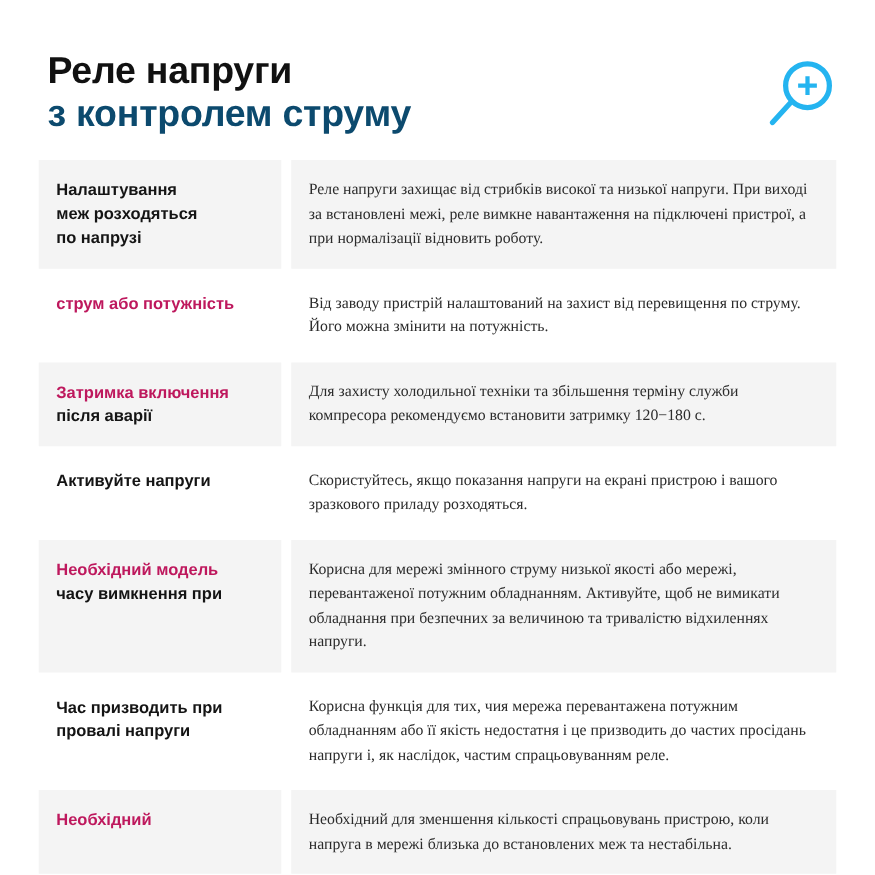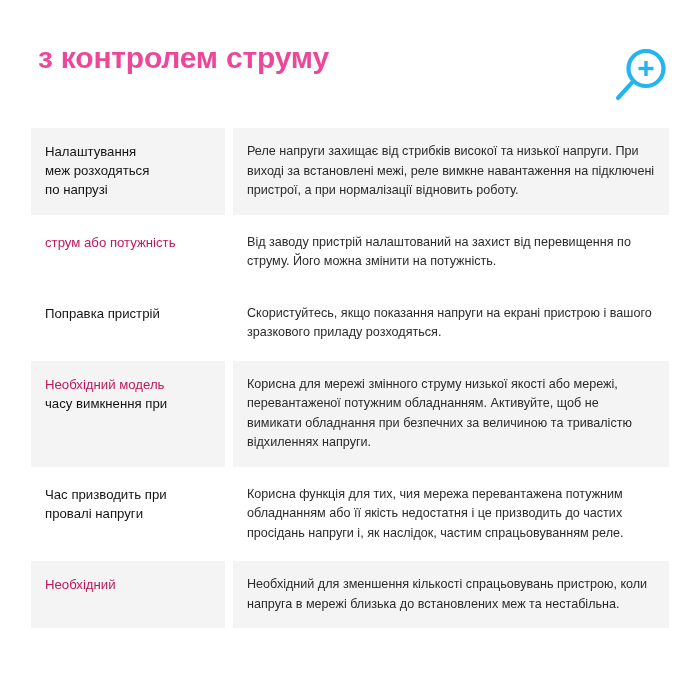--- a/index.html
+++ b/index.html
@@ -39,21 +39,21 @@
     font-weight: bold;
     color: #111111;
     letter-spacing: -0.2px;
   }
 
   .title-line2 {
     display: block;
     font-size: 30px;
     line-height: 36px;
     font-weight: bold;
-    color: #ec4899;
+    color: #0c4a6e;
     letter-spacing: -0.2px;
   }
 
   .magnifier {
     position: absolute;
     top: 46px;
     right: 30px;
     width: 62px;
     height: 62px;
   }
@@ -80,45 +80,46 @@
   .row.shaded .cell-right {
     background: #f4f4f4;
   }
 
   .cell-left {
     width: 194px;
     flex: 0 0 194px;
     padding: 14px 12px 14px 14px;
     font-size: 13.2px;
     line-height: 19px;
-    font-weight: normal;
+    font-weight: bold;
     color: #141414;
   }
 
   .cell-right {
     flex: 1 1 auto;
     padding: 14px 14px 14px 14px;
     font-size: 12.6px;
     line-height: 19.5px;
     font-weight: normal;
     color: #2b2b2b;
   }
 
   .hl { color: #be185d; }
 
   .l-line { display: block; }
-  .r-text { display: block; }
+  .r-text { display: block; font-family: Liberation Serif, serif; }
 </style>
 </head>
 <body>
 
 <div class="page">
 
   <div class="header">
     <div class="title-block">
+      <span class="title-line1">Реле напруги</span>
       <span class="title-line2">з контролем струму</span>
     </div>
 
     <span class="magnifier">
       <svg viewBox="0 0 62 62" width="62" height="62" aria-hidden="true">
         <circle cx="38" cy="22.5" r="17.5" fill="none" stroke="#24b4f0" stroke-width="4.2"></circle>
         <line x1="30.5" y1="22.5" x2="45.5" y2="22.5" stroke="#24b4f0" stroke-width="3.4" stroke-linecap="butt"></line>
         <line x1="38" y1="15" x2="38" y2="30" stroke="#24b4f0" stroke-width="3.4" stroke-linecap="butt"></line>
         <line x1="25.3" y1="35.2" x2="10" y2="52" stroke="#24b4f0" stroke-width="4.2" stroke-linecap="round"></line>
       </svg>
@@ -137,23 +138,32 @@
         </div>
       </div>
       <div class="row">
         <div class="cell-left">
           <span class="l-line hl">струм або потужність</span>
         </div>
         <div class="cell-right">
           <span class="r-text">Від заводу пристрій налаштований на захист від перевищення по струму. Його можна змінити на потужність.</span>
         </div>
       </div>
+      <div class="row shaded">
+        <div class="cell-left">
+          <span class="l-line hl">Затримка включення</span>
+          <span class="l-line">після аварії</span>
+        </div>
+        <div class="cell-right">
+          <span class="r-text">Для захисту холодильної техніки та збільшення терміну служби компресора рекомендуємо встановити затримку 120−180 с.</span>
+        </div>
+      </div>
       <div class="row">
         <div class="cell-left">
-          <span class="l-line">Поправка пристрій</span>
+          <span class="l-line">Активуйте напруги</span>
         </div>
         <div class="cell-right">
           <span class="r-text">Скористуйтесь, якщо показання напруги на екрані пристрою і вашого зразкового приладу розходяться.</span>
         </div>
       </div>
       <div class="row shaded">
         <div class="cell-left">
           <span class="l-line hl">Необхідний модель</span>
           <span class="l-line">часу вимкнення при</span>
         </div>

